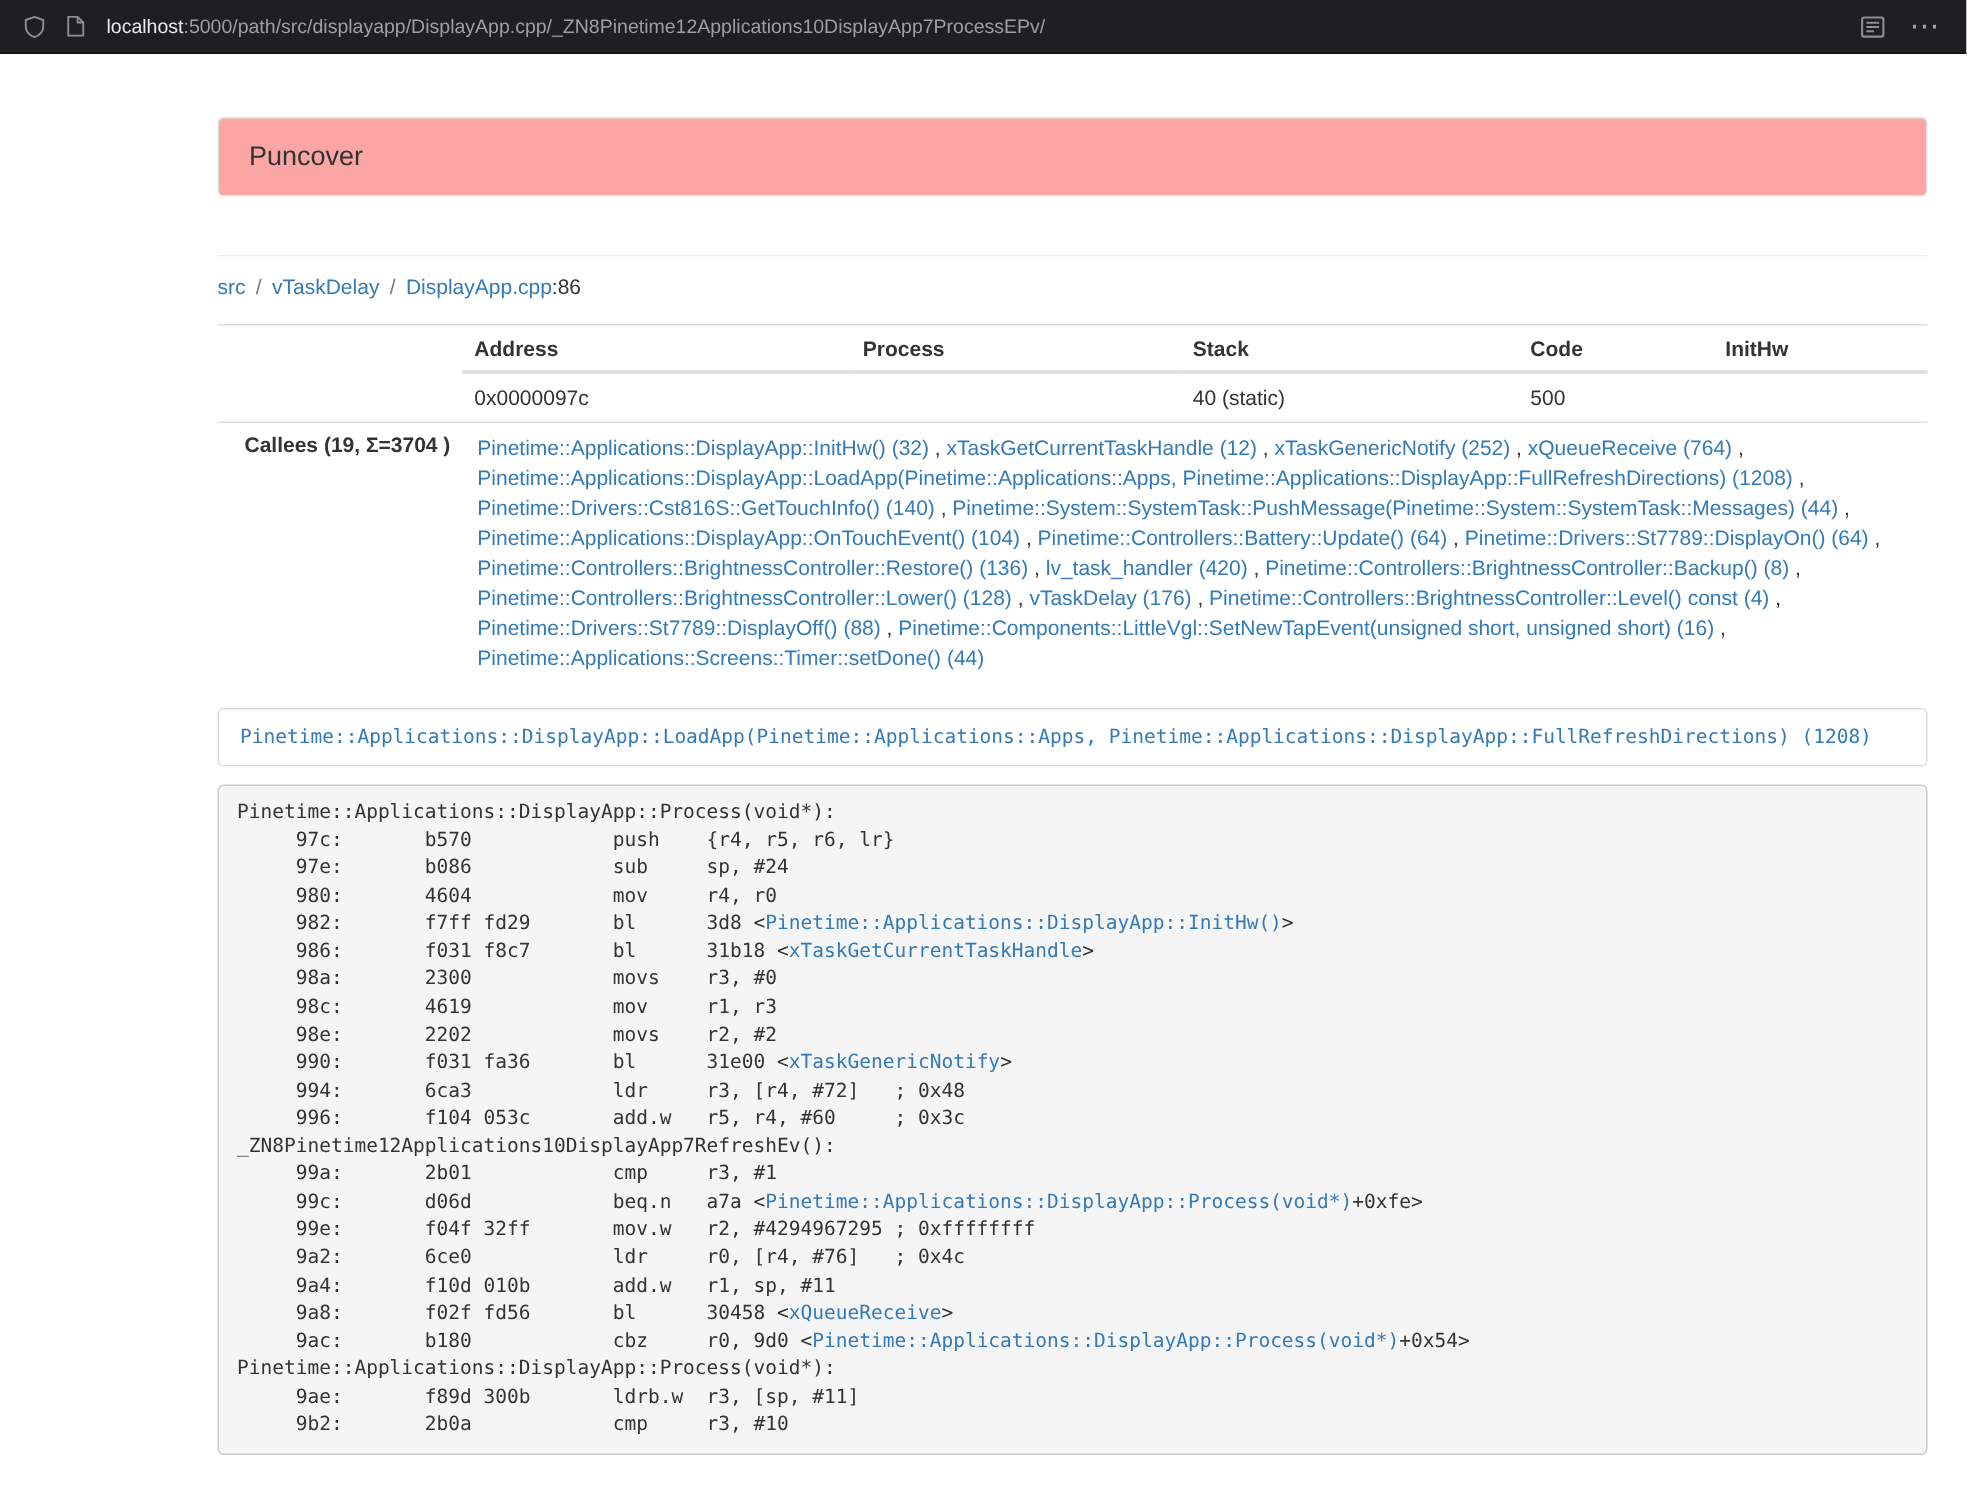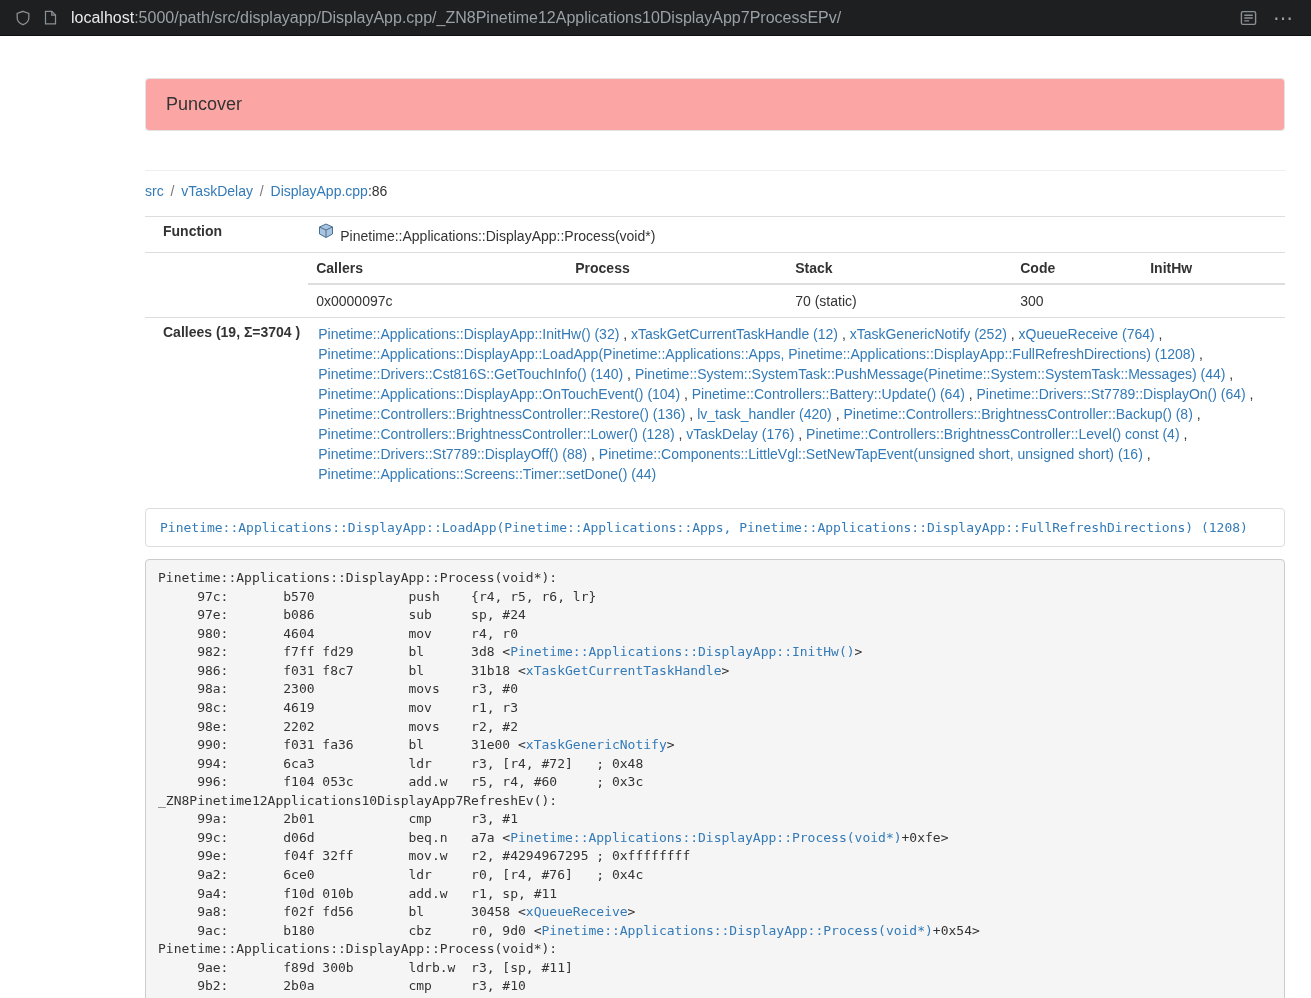--- a/index.html
+++ b/index.html
@@ -9,21 +9,21 @@
     background: #ffffff; color: #333;
     font-family: "Liberation Sans", sans-serif; font-size: 14px;
   }
   
   .topbar {
     height: 36px; background: var(--topbar-bg, #1d1f20);
     border-bottom: 1px solid #101112;
     display: flex; align-items: center; gap: 14px; padding: 0 16px;
   }
   .topbar .icon { display: inline-flex; align-items: center; cursor: pointer; }
-  .urlbar { font-size: 16px; color: #9aa0a6; cursor: text; white-space: nowrap; overflow: hidden; }
+  .urlbar { font-size: 13px; color: #9aa0a6; cursor: text; white-space: nowrap; overflow: hidden; }
   .urlbar .host { color: #e8eaed; }
   .spacer { flex: 1; }
   .menu-dots { color: #9aa0a6; font-size: 20px; line-height: 1; cursor: pointer; padding: 0 2px; }
   
   .container { width: 1140px; margin-left: 145px; }
   .title-panel {
     margin-top: 42px; background: #fca5a5; border: 1px solid #e3e3e3;
     border-radius: 4px; padding: 15px 20px; font-size: 18px; color: #333;
   }
   hr.divider { border: 0; border-top: 1px solid #eee; margin: 39px 0 8px 0; }
@@ -95,49 +95,38 @@
     <a class="lnk">src</a>
     <span class="sep">/</span>
     <a class="lnk">vTaskDelay</a>
     <span class="sep">/</span>
     <a class="lnk">DisplayApp.cpp</a><span>:86</span>
   </div>
 
   <table class="main">
     <tbody>
       <tr>
-        <th class="rowlabel">Function</th>
-        <td class="rowval">
-          <span class="icon-fn">
-            <svg width="16" height="16" viewBox="0 0 16 16">
-                <path d="M8 1 L14.5 4 V11 L8 14.5 L1.5 11 V4 Z" fill="#a8c4e0" stroke="#49708f" stroke-width="1"></path>
-                <path d="M1.5 4 L8 7 L14.5 4 M8 7 V14.5" fill="none" stroke="#49708f" stroke-width="1"></path>
-              </svg>
-          </span><span>Pinetime::Applications::DisplayApp::Process(void*)</span>
-        </td>
-      </tr>
-      <tr>
         <th class="rowlabel"></th>
         <td class="nopad">
           <table class="detail">
             <thead>
               <tr>
-                <th class="c1">Callers</th>
+                <th class="c1">Address</th>
                 <th class="c2">Process</th>
                 <th class="c3">Stack</th>
                 <th class="c4">Code</th>
                 <th>InitHw</th>
               </tr>
             </thead>
             <tbody>
               <tr>
                 <td>0x0000097c</td>
                 <td></td>
-                <td>70 (static)</td>
-                <td>300</td>
+                <td>40 (static)</td>
+                <td>500</td>
                 <td></td>
               </tr>
             </tbody>
           </table>
         </td>
       </tr>
       <tr>
         <th class="rowlabel">Callees (19, Σ=3704 )</th>
         <td class="rowval"><a class="lnk">Pinetime::Applications::DisplayApp::InitHw() (32)</a> , <a class="lnk">xTaskGetCurrentTaskHandle (12)</a> , <a class="lnk">xTaskGenericNotify (252)</a> , <a class="lnk">xQueueReceive (764)</a> , <a class="lnk">Pinetime::Applications::DisplayApp::LoadApp(Pinetime::Applications::Apps, Pinetime::Applications::DisplayApp::FullRefreshDirections) (1208)</a> , <a class="lnk">Pinetime::Drivers::Cst816S::GetTouchInfo() (140)</a> , <a class="lnk">Pinetime::System::SystemTask::PushMessage(Pinetime::System::SystemTask::Messages) (44)</a> , <a class="lnk">Pinetime::Applications::DisplayApp::OnTouchEvent() (104)</a> , <a class="lnk">Pinetime::Controllers::Battery::Update() (64)</a> , <a class="lnk">Pinetime::Drivers::St7789::DisplayOn() (64)</a> , <a class="lnk">Pinetime::Controllers::BrightnessController::Restore() (136)</a> , <a class="lnk">lv_task_handler (420)</a> , <a class="lnk">Pinetime::Controllers::BrightnessController::Backup() (8)</a> , <a class="lnk">Pinetime::Controllers::BrightnessController::Lower() (128)</a> , <a class="lnk">vTaskDelay (176)</a> , <a class="lnk">Pinetime::Controllers::BrightnessController::Level() const (4)</a> , <a class="lnk">Pinetime::Drivers::St7789::DisplayOff() (88)</a> , <a class="lnk">Pinetime::Components::LittleVgl::SetNewTapEvent(unsigned short, unsigned short) (16)</a> , <a class="lnk">Pinetime::Applications::Screens::Timer::setDone() (44)</a></td>
       </tr>

